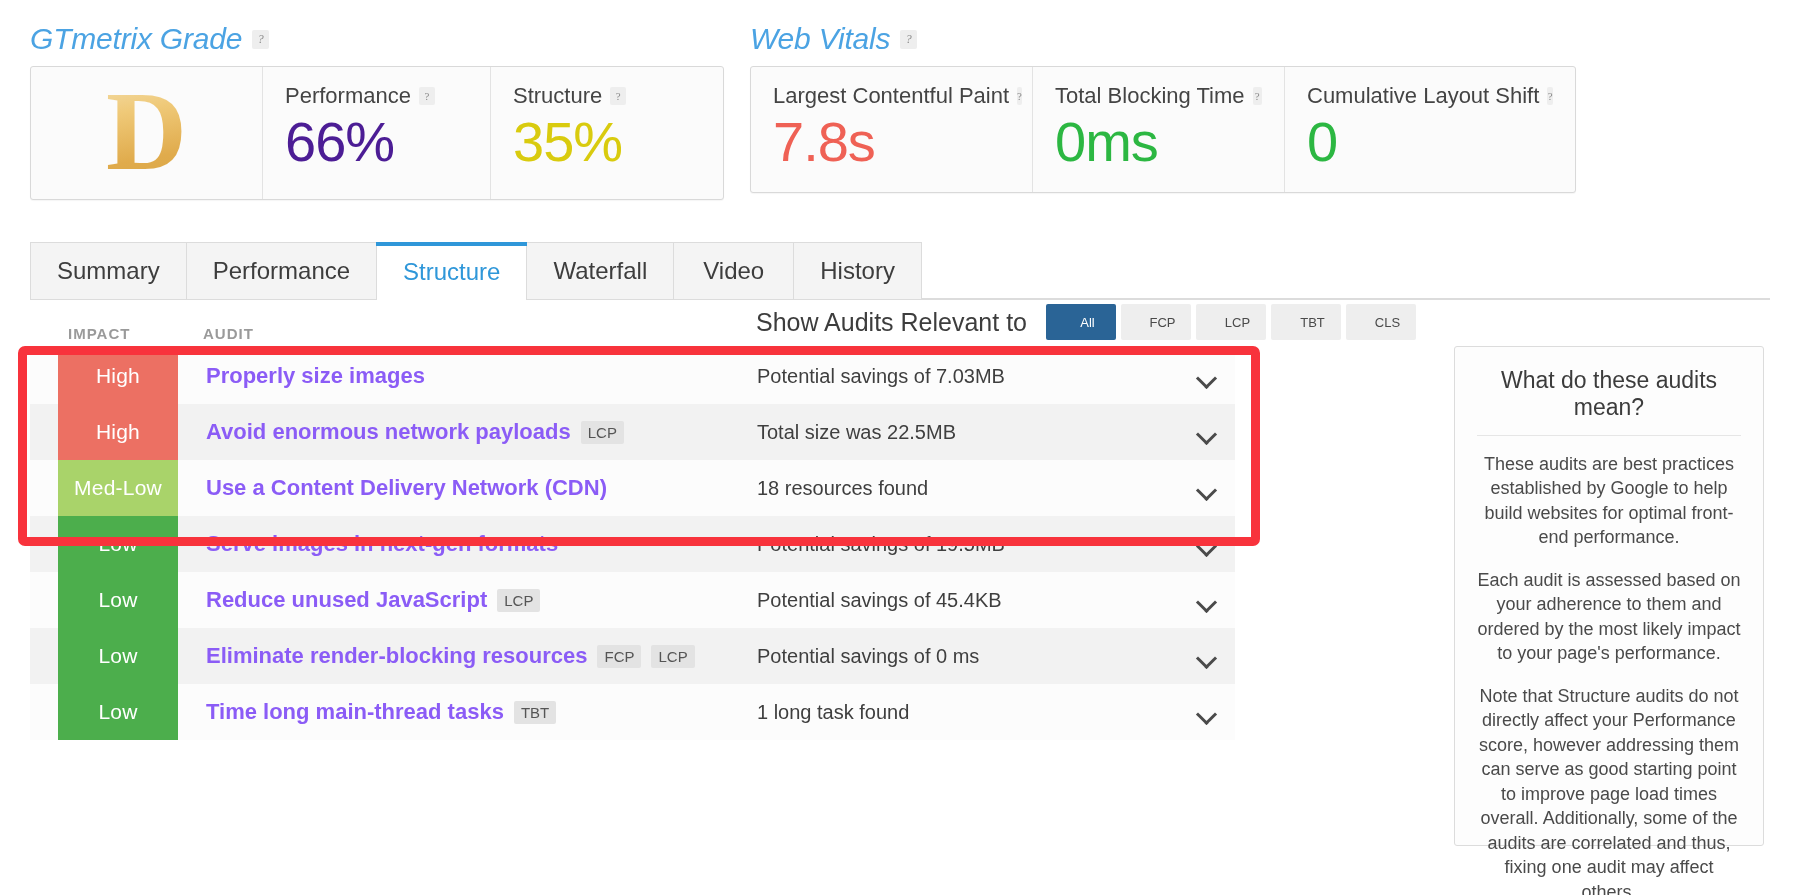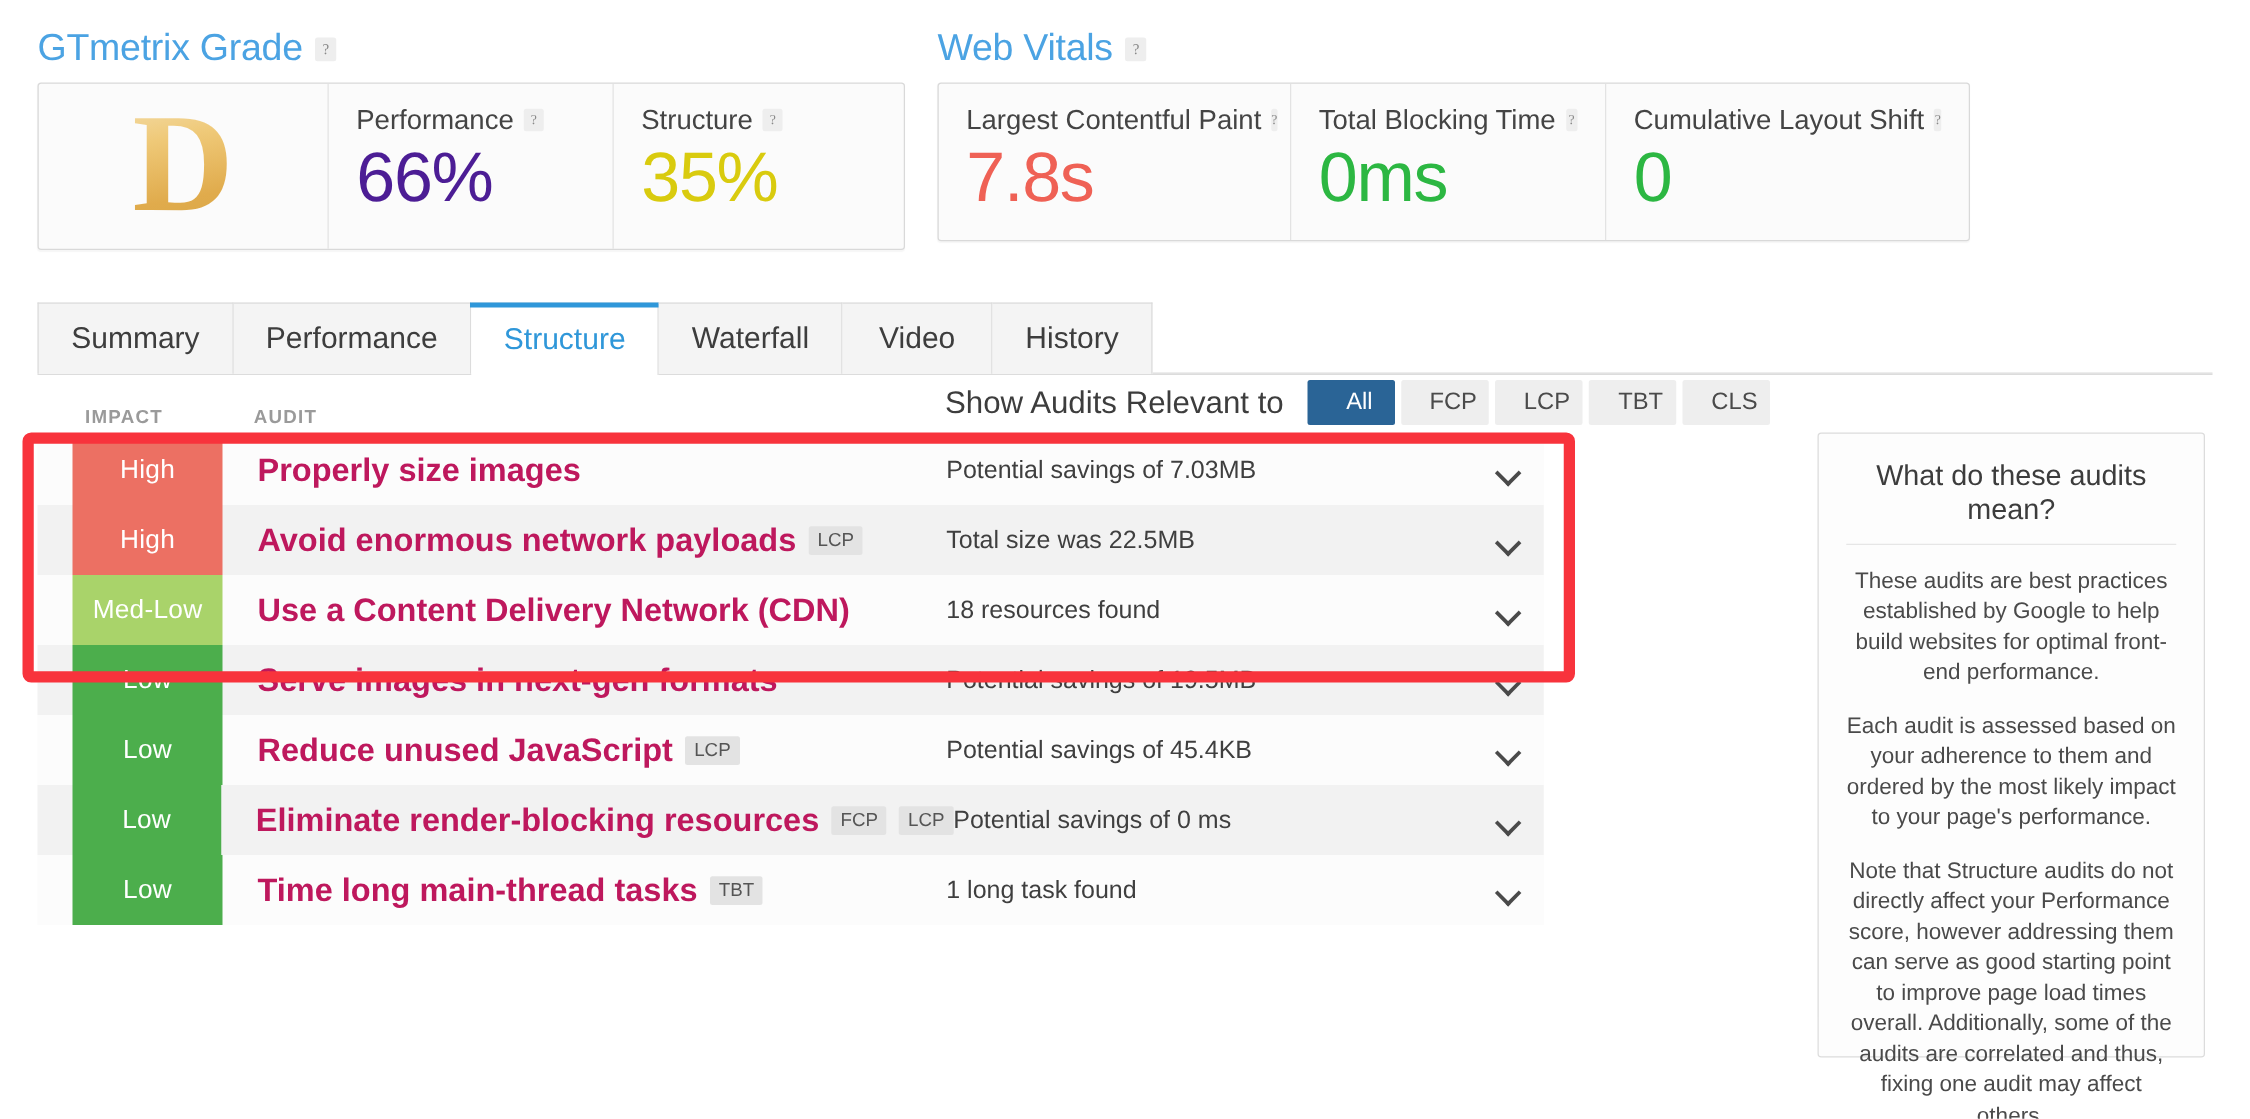--- a/index.html
+++ b/index.html
@@ -27,20 +27,21 @@
     gap: 26px;
   }
 
   .score-block { }
 
   .score-title-row {
     display: flex;
     align-items: center;
     gap: 10px;
     margin-bottom: 10px;
+    font-style: italic;
   }
 
   .score-title {
     font-size: 30px;
     color: #4ba3e3;
     font-weight: 400;
     letter-spacing: -0.2px;
   }
 
   .help-badge {
@@ -222,21 +223,21 @@
     color: #3d3d3d;
     margin-right: 14px;
   }
 
   .filter-btn {
     min-width: 70px;
     height: 36px;
     display: flex;
     align-items: center;
     justify-content: center;
-    font-size: 19px;
+    font-size: 13px;
     color: #4a4a4a;
     background: #eeeeee;
     margin-left: 5px;
     border-radius: 2px;
     cursor: pointer;
     padding-left: 13px;
   }
   .filter-btn.active {
     background: #2a6496;
     color: #ffffff;
@@ -271,22 +272,22 @@
 
   .audit-name {
     flex: 1;
     display: flex;
     align-items: center;
     padding-left: 28px;
     gap: 10px;
   }
 
   .audit-link {
-    font-size: 26px;
-    color: #be185d;
+    font-size: 22px;
+    color: #8b5cf6;
     font-weight: bold;
     text-decoration: none;
     white-space: nowrap;
   }
 
   .chip {
     display: inline-flex;
     align-items: center;
     justify-content: center;
     height: 23px;

